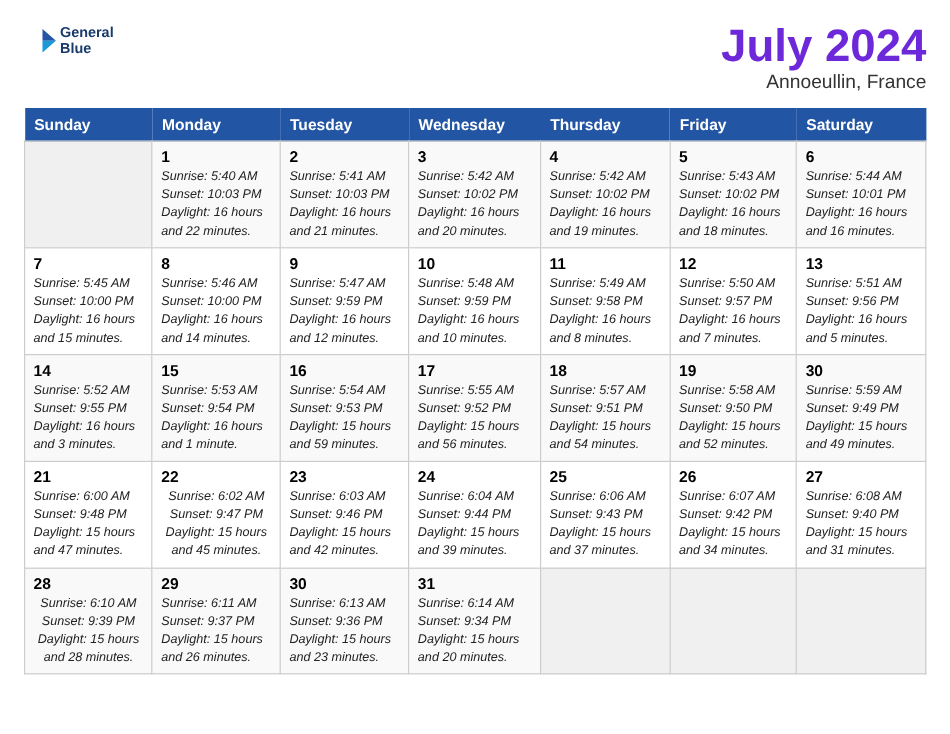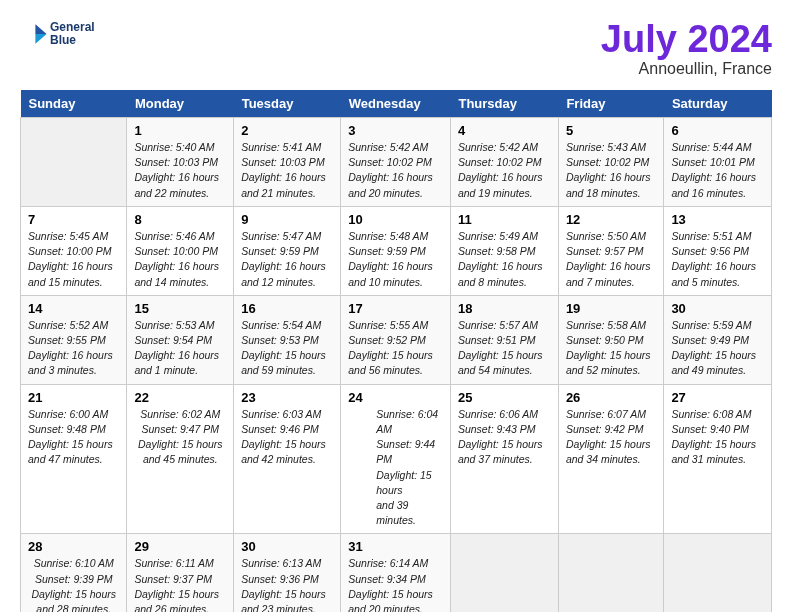--- a/index.html
+++ b/index.html
@@ -287,21 +287,21 @@
           </td>
           <td>
             <span class="day-number">23</span>
             <div class="day-info" style="white-space: pre-line;">Sunrise: 6:03 AM
 Sunset: 9:46 PM
 Daylight: 15 hours
 and 42 minutes.</div>
           </td>
           <td>
             <span class="day-number">24</span>
-            <div class="day-info" style="white-space: pre-line; margin-left: 28px;">Sunrise: 6:04 AM
+            <div class="day-info" style="white-space: pre-line;">Sunrise: 6:04 AM
 Sunset: 9:44 PM
 Daylight: 15 hours
 and 39 minutes.</div>
           </td>
           <td>
             <span class="day-number">25</span>
             <div class="day-info" style="white-space: pre-line;">Sunrise: 6:06 AM
 Sunset: 9:43 PM
 Daylight: 15 hours
 and 37 minutes.</div>

